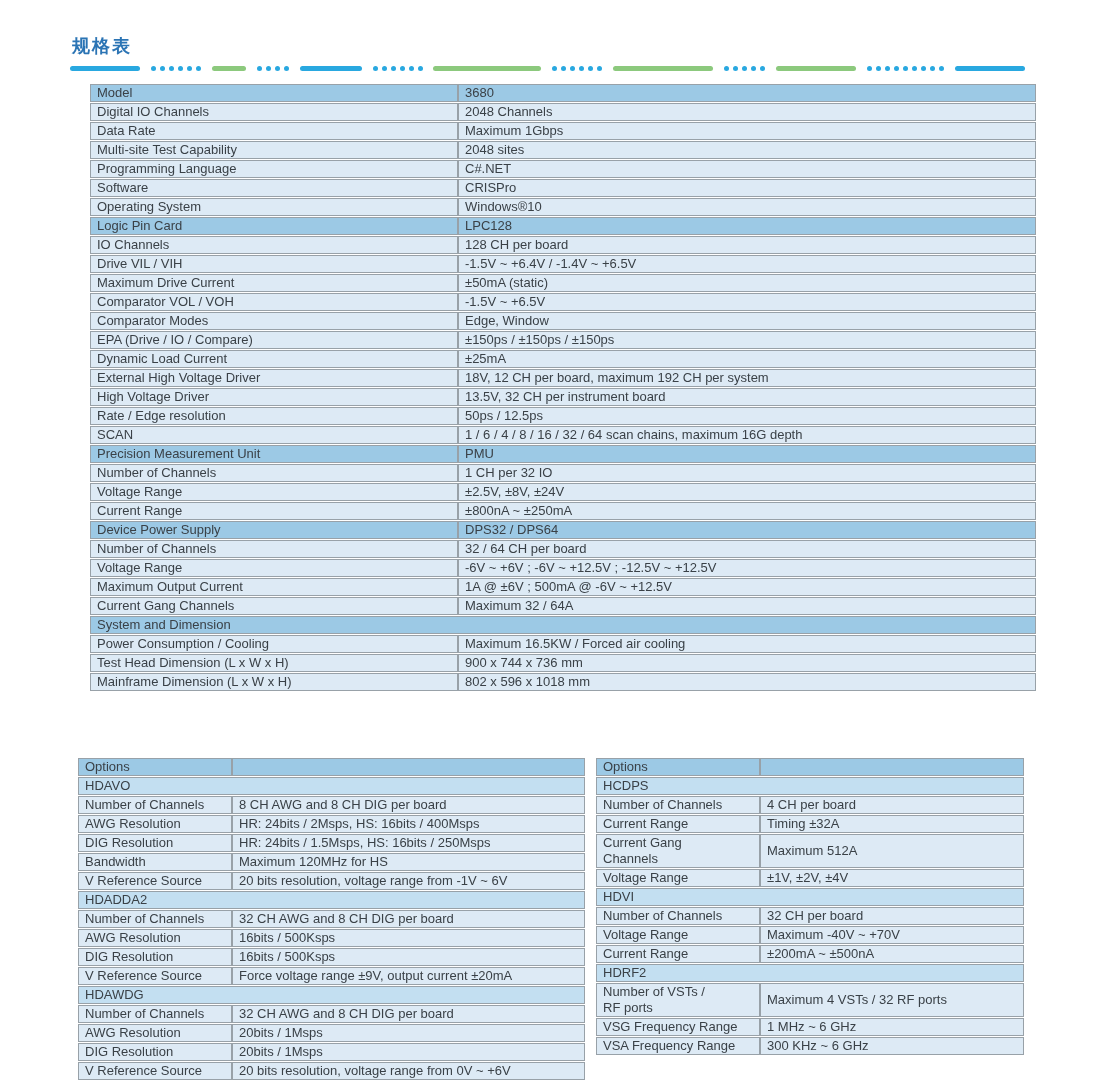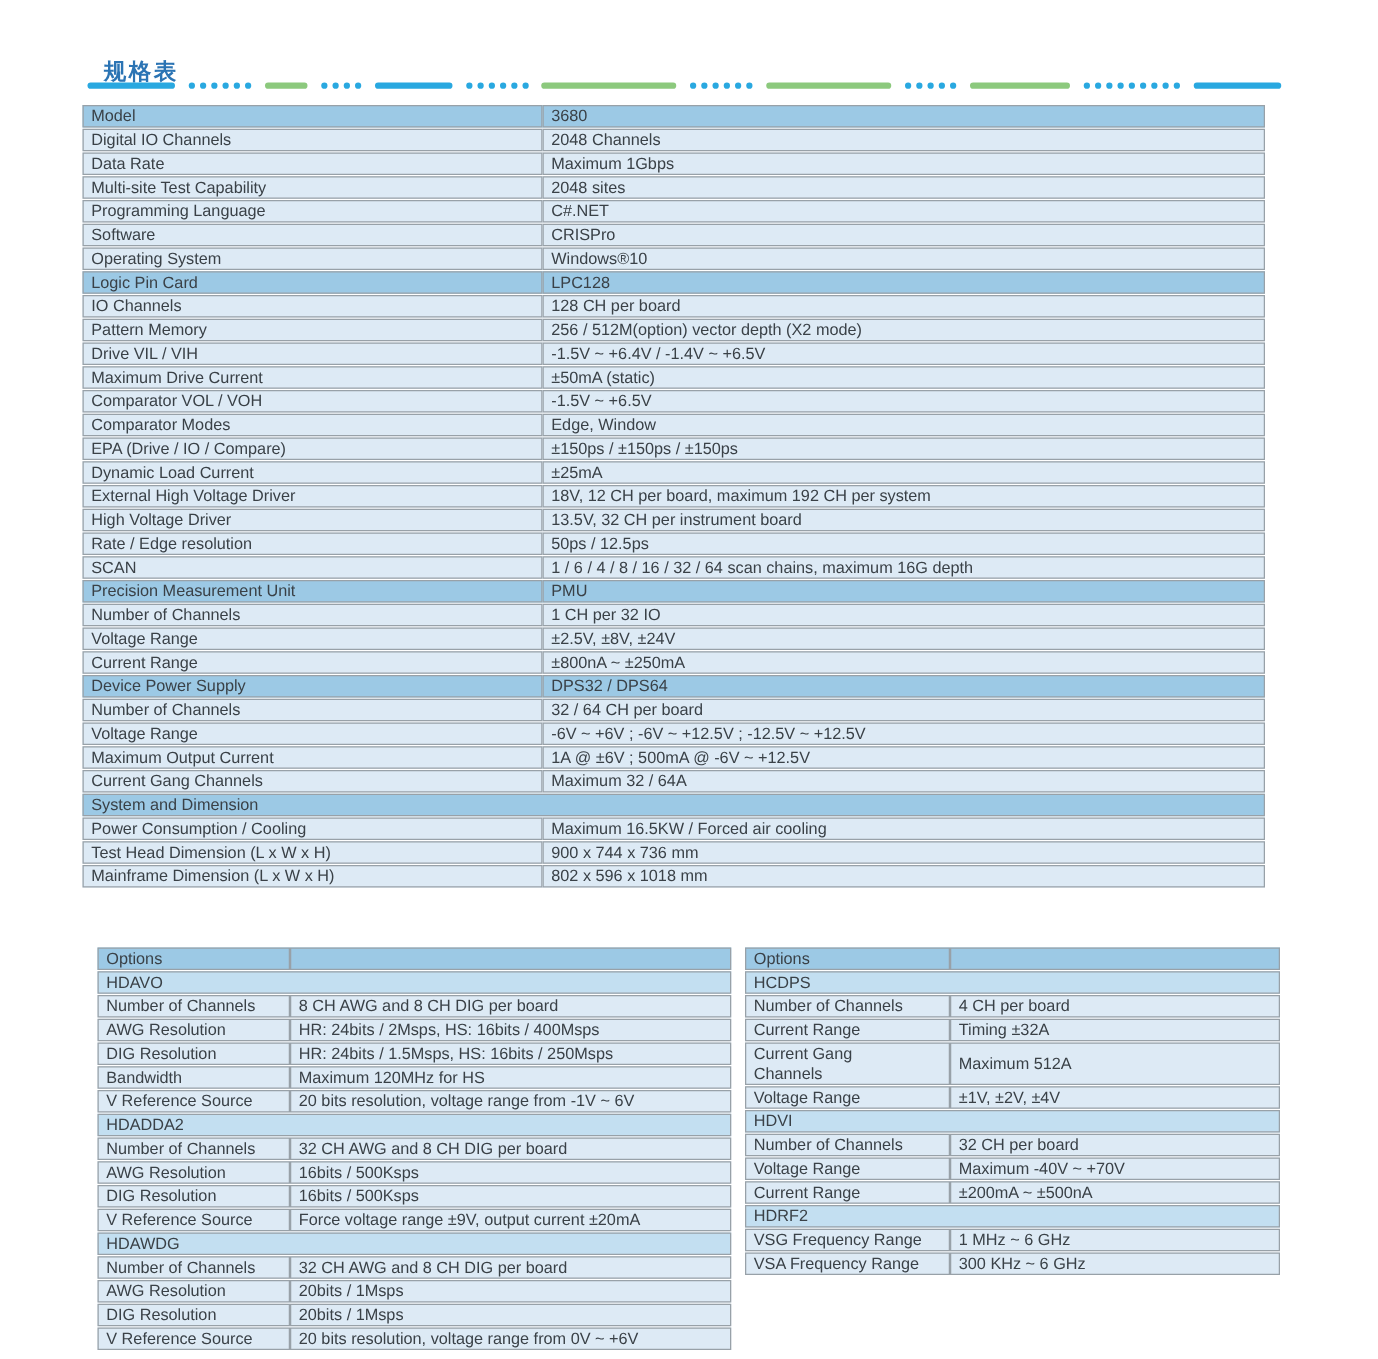--- a/index.html
+++ b/index.html
@@ -2,39 +2,39 @@
 <html><head>
 <meta charset="utf-8">
 <style>
   html,body{margin:0;padding:0;background:#ffffff;}
   body{
     width:1102px;height:1087px;position:relative;overflow:hidden;
     font-family:"Liberation Sans","DejaVu Sans",sans-serif;
     -webkit-font-smoothing:antialiased;
   }
   .page-title{
-    position:absolute;left:72px;top:34px;margin:11px;
+    position:absolute;left:72px;top:34px;margin:0;
     font-size:18px;font-weight:bold;color:var(--title-blue,#2b74b4);
     letter-spacing:2px;
   }
   .rule{
     position:absolute;left:70px;top:64px;width:955px;height:8px;
     display:flex;align-items:center;justify-content:space-between;
   }
   .rule .seg-line{height:5px;border-radius:3px;flex:0 0 auto;}
   .rule .seg-dots{display:flex;gap:4px;flex:0 0 auto;align-items:center;}
   .rule .dot{width:5px;height:5px;border-radius:50%;}
   .c-blue{background:var(--accent-blue,#29a8e0);}
   .c-green{background:var(--accent-green,#8cc97d);}
 
   table.spec{
     position:absolute;border-collapse:separate;border-spacing:0 1px;
     table-layout:fixed;
   }
-  #main-table{left:66px;top:83px;width:946px;}
+  #main-table{left:90px;top:83px;width:946px;}
   #options-left{left:78px;top:757px;width:507px;}
   #options-right{left:596px;top:757px;width:428px;}
 
   table.spec td{
     border:1px solid var(--border-gray,#98a1a8);
     padding:0 6px;height:16px;line-height:16px;
     font-size:13px;color:var(--text-dark,#3a4147);
     overflow:hidden;vertical-align:middle;
     white-space:pre-line;
   }
@@ -141,24 +141,20 @@
       </tr>
       <tr class="header">
         <td>Logic Pin Card</td>
         <td>LPC128</td>
       </tr>
       <tr class="row">
         <td>IO Channels</td>
         <td>128 CH per board</td>
       </tr>
       <tr class="row">
-        <td>Pattern Memory</td>
-        <td>256 / 512M(option) vector depth (X2 mode)</td>
-      </tr>
-      <tr class="row">
         <td>Drive VIL / VIH</td>
         <td>-1.5V ~ +6.4V / -1.4V ~ +6.5V</td>
       </tr>
       <tr class="row">
         <td>Maximum Drive Current</td>
         <td>±50mA (static)</td>
       </tr>
       <tr class="row">
         <td>Comparator VOL / VOH</td>
         <td>-1.5V ~ +6.5V</td>
@@ -361,20 +357,25 @@
         <td>Maximum -40V ~ +70V</td>
       </tr>
       <tr class="row">
         <td>Current Range</td>
         <td>±200mA ~ ±500nA</td>
       </tr>
       <tr class="subheader">
         <td colspan="2">HDRF2</td>
       </tr>
       <tr class="row">
+        <td>Number of VSTs /
+RF ports</td>
+        <td>Maximum 4 VSTs / 32 RF ports</td>
+      </tr>
+      <tr class="row">
         <td>VSG Frequency Range</td>
         <td>1 MHz ~ 6 GHz</td>
       </tr>
       <tr class="row">
         <td>VSA Frequency Range</td>
         <td>300 KHz ~ 6 GHz</td>
       </tr>
     </tbody>
 </table>
 

